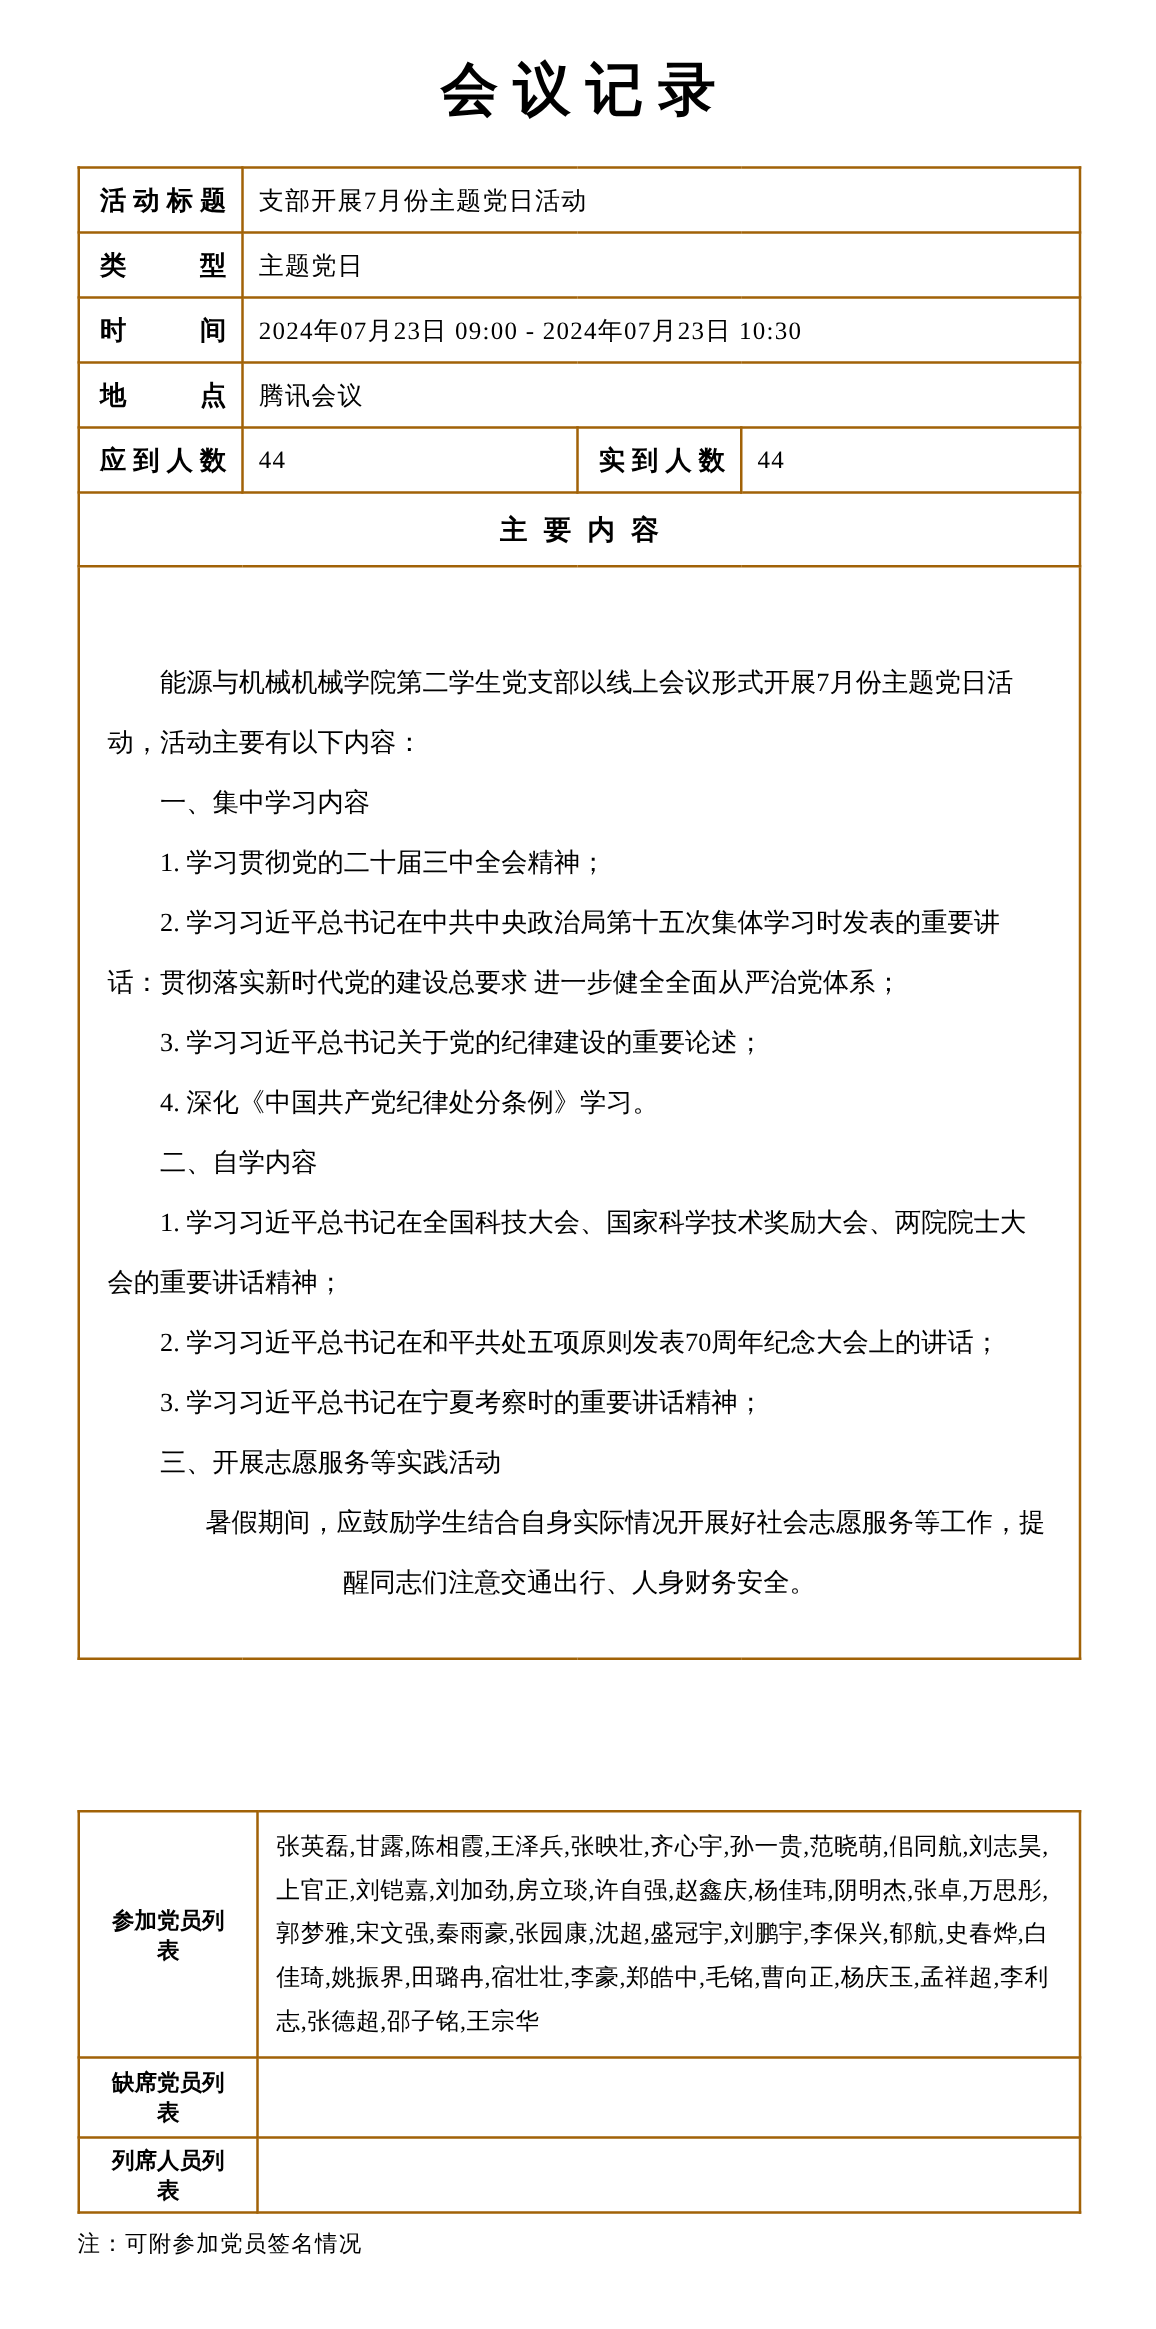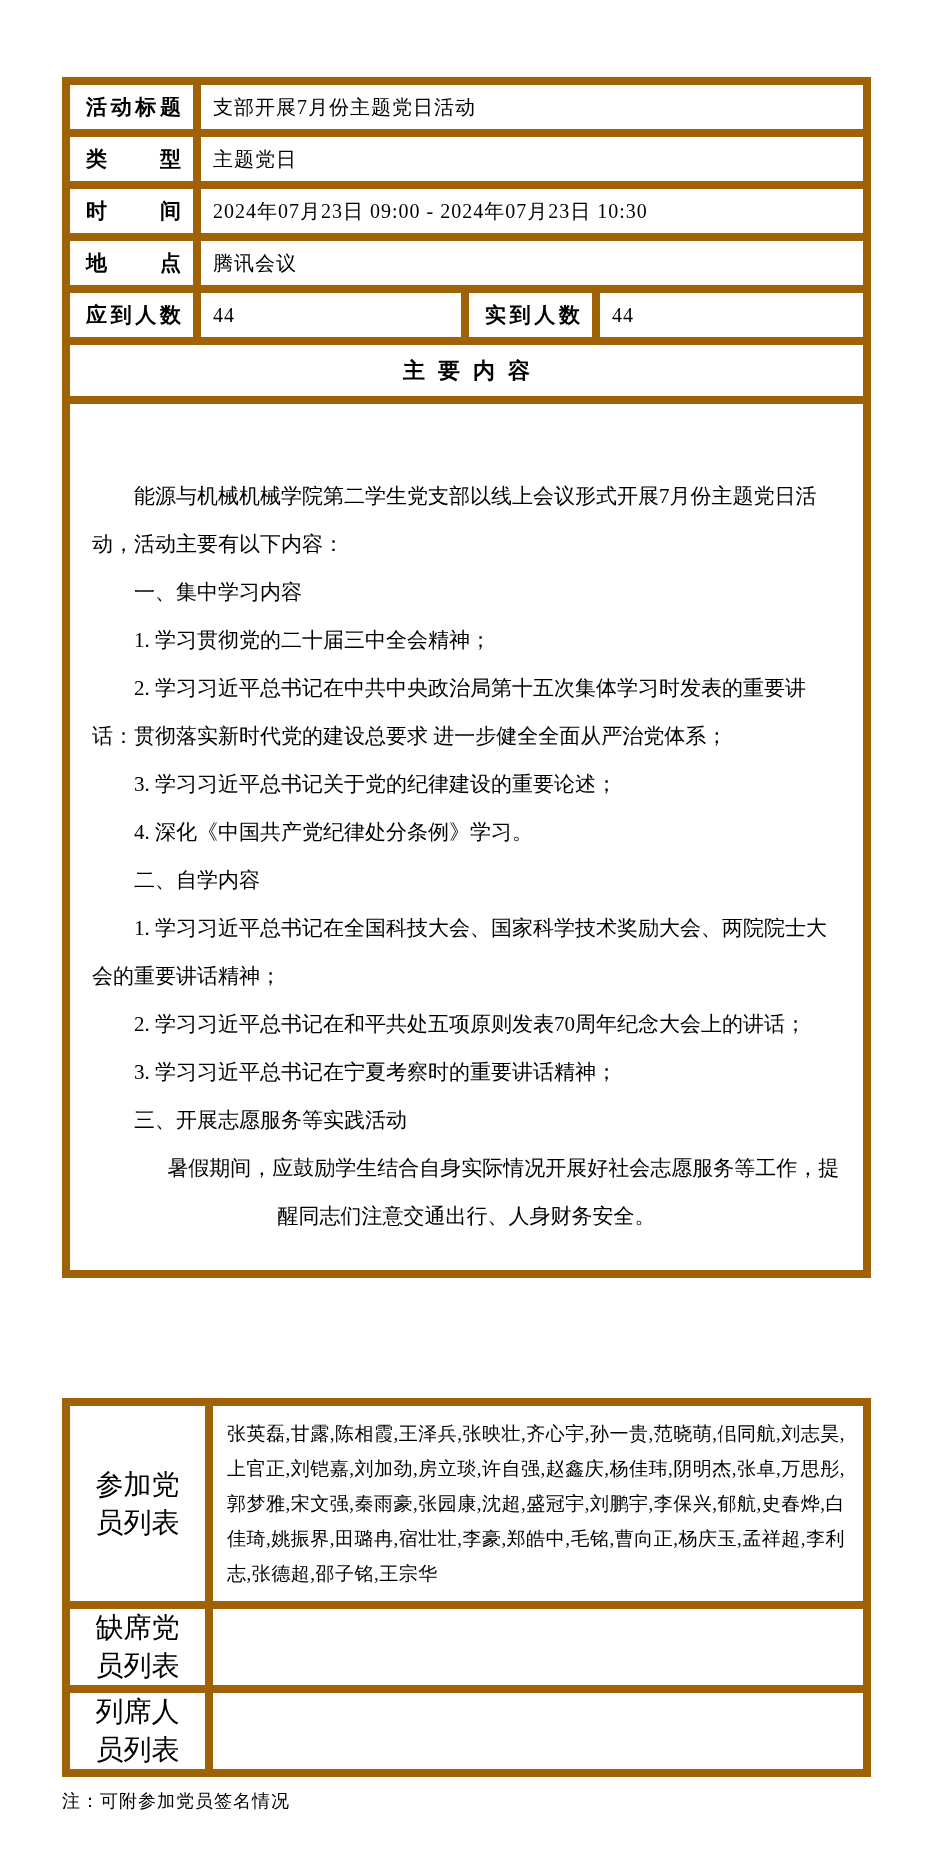--- a/index.html
+++ b/index.html
@@ -27,21 +27,21 @@
     margin: 0 0 0 12px; 
     height: 56px;
     line-height: 56px;
   }
   table {
     border-collapse: collapse;
     table-layout: fixed;
     width: 801px;
   }
   .info-table { margin-top: 33px; }
-  td { border: 8px solid #a16207; padding: 0; }
+  td { border: 2px solid #a16207; padding: 0; }
   .lbl {
     font-family: "Liberation Sans", sans-serif;
     font-weight: bold;
     font-size: 21px;
     padding: 0 12px 0 16px;
     text-align: justify;
     text-align-last: justify;
   }
   .val {
     font-size: 20px;
@@ -69,22 +69,22 @@
     line-height: 48px;
     text-indent: 2em;
   }
   .content p.deep { text-indent: 3.5em; text-align: center; }
   .att-table { margin-top: 120px; }
   tr.present-row { height: 170px; }
   tr.absent-row { height: 64px; }
   tr.observer-row { height: 60px; }
   .lbl2 {
     font-family: "Liberation Sans", sans-serif;
-    font-weight: normal;
-    font-size: 28px;
+    font-weight: bold;
+    font-size: 18px;
     text-align: center;
     padding: 0 20px;
   }
   .val2 {
     font-size: 19px;
     line-height: 35px;
     padding: 10px 14px;
     vertical-align: middle;
     word-break: break-all;
     letter-spacing: 0.5px;
@@ -93,20 +93,21 @@
     margin-top: 12px;
     font-size: 18px;
     letter-spacing: 1px;
   }
 </style>
 </head>
 <body>
 
 <div class="page">
 
+  <h1 class="doc-title">会议记录</h1>
 
   <table class="info-table">
     <colgroup>
         <col style="width:131px">
         <col style="width:268px">
         <col style="width:131px">
         <col style="width:271px">
       </colgroup>
     <tbody>
         <tr class="row">

